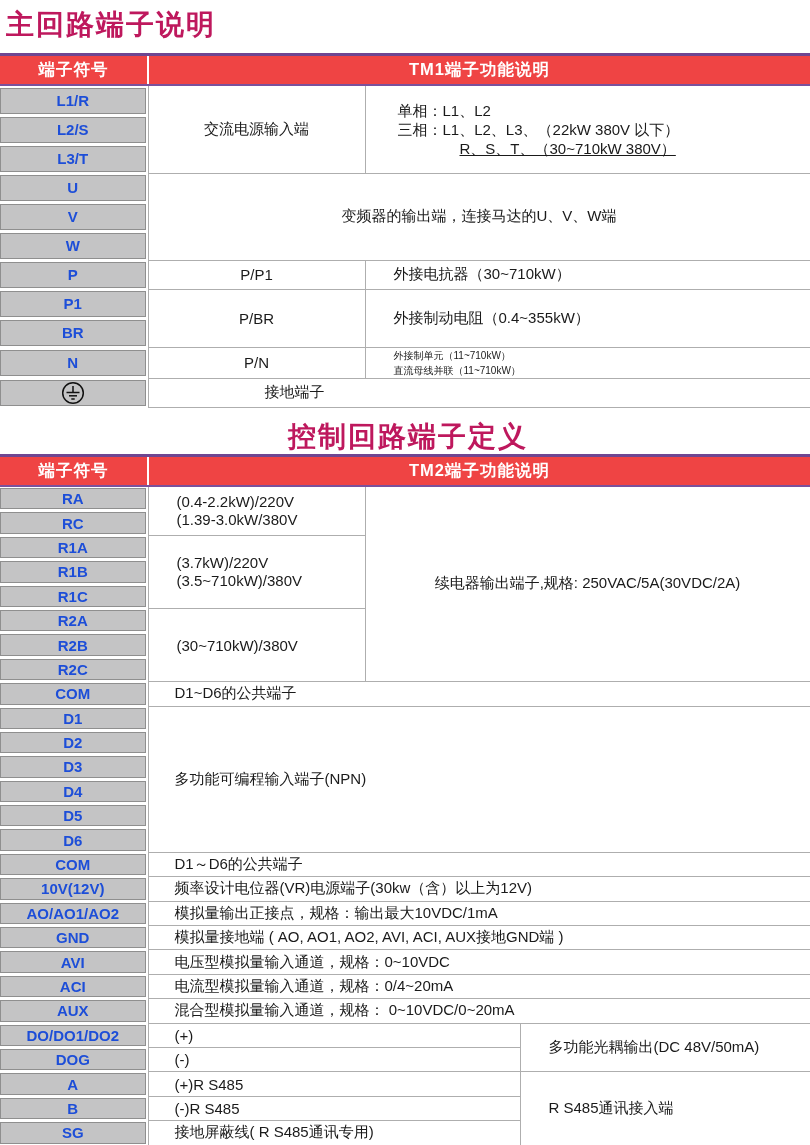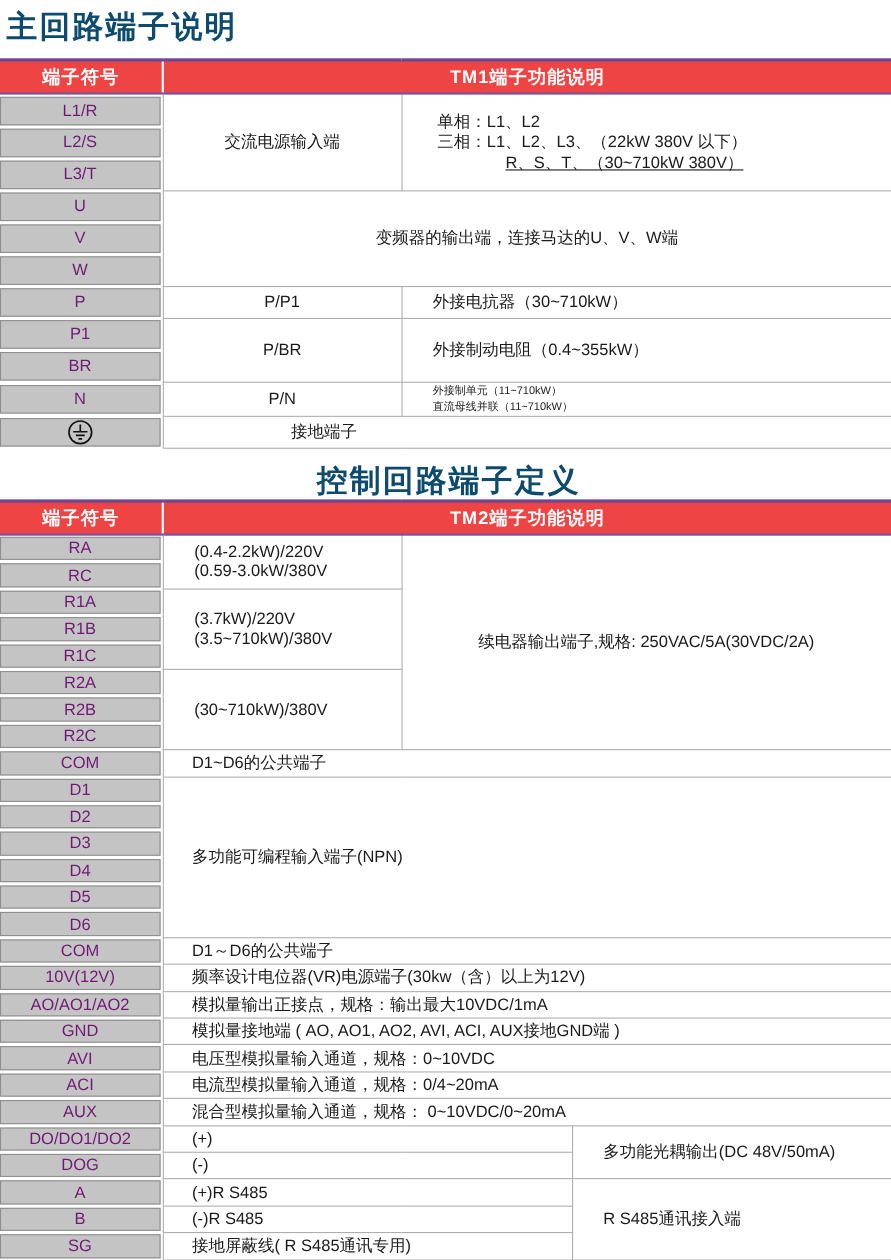--- a/index.html
+++ b/index.html
@@ -1,26 +1,26 @@
 <!DOCTYPE html>
 <html><head>
 <meta charset="utf-8">
 <style>
   html,body{margin:0;padding:0;background:#fff;}
   body{width:810px;font-family:"Liberation Sans","DejaVu Sans",sans-serif;color:#1a1a1a;}
-  .title{font-size:28px;font-weight:bold;color:#0c4a6e;letter-spacing:2px;margin:0;padding:8px 0 11px 6px;line-height:34px;}
+  .title{font-size:28px;font-weight:bold;color:#be185d;letter-spacing:2px;margin:0;padding:8px 0 11px 6px;line-height:34px;}
   .title2{padding-top:12px;padding-bottom:0;text-align:center;}
   table{border-collapse:collapse;table-layout:fixed;width:810px;}
   th{background:#ef4444;color:#fff;font-size:16.5px;font-weight:bold;border:none;
      border-top:3px solid #6f4691;border-bottom:2px solid #7a519c;height:26px;text-align:center;letter-spacing:1px;}
   th.first{border-right:2px solid #ffffff;}
   td{border:1px solid #aeaeae;font-size:15px;vertical-align:middle;padding:0;}
   td.sym{border:none;border-right:1px solid #aeaeae;background:#fff;}
   .symbox{margin:1.5px 2px 1.5px 0;border:1px solid #8f8f8f;background:#c4c4c5;
-          display:flex;align-items:center;justify-content:center;font-weight:normal;font-size:15px;color:#701a75;}
+          display:flex;align-items:center;justify-content:center;font-weight:bold;font-size:15px;color:#1d4ed8;}
   .t1 tr{height:29px;}  .t1 .symbox{height:24px;}
   .t2 tr{height:24.4px;} .t2 .symbox{height:19.4px;}
   .c{text-align:center;}
   .pl18{padding-left:28px;} .pl26{padding-left:26px;} .pl28{padding-left:28px;}
   .pl32{padding-left:32px;} .pl90{padding-left:116px;}
   .lines div{line-height:19px;}
   .small2 div{font-size:10px;line-height:15px;}
   .indent{padding-left:62px;text-decoration:underline;}
   .mid2 div{line-height:18px;}
   svg.gnd{display:block;}
@@ -137,21 +137,21 @@
       <tr>
     <th class="first">端子符号</th>
     <th colspan="3">TM2端子功能说明</th>
   </tr>
   <tr>
     <td class="sym">
           <div class="symbox">RA</div>
         </td>
     <td rowspan="2" class="pl18 mid2">
       <div>(0.4-2.2kW)/220V</div>
-      <div>(0.59-3.0kW/380V</div>
+      <div>(1.39-3.0kW/380V</div>
     </td>
     <td colspan="2" rowspan="8" class="c">续电器输出端子,规格: 250VAC/5A(30VDC/2A)</td>
   </tr>
   <tr>
     <td class="sym">
           <div class="symbox">RC</div>
         </td>
   </tr>
   <tr>
     <td class="sym">

